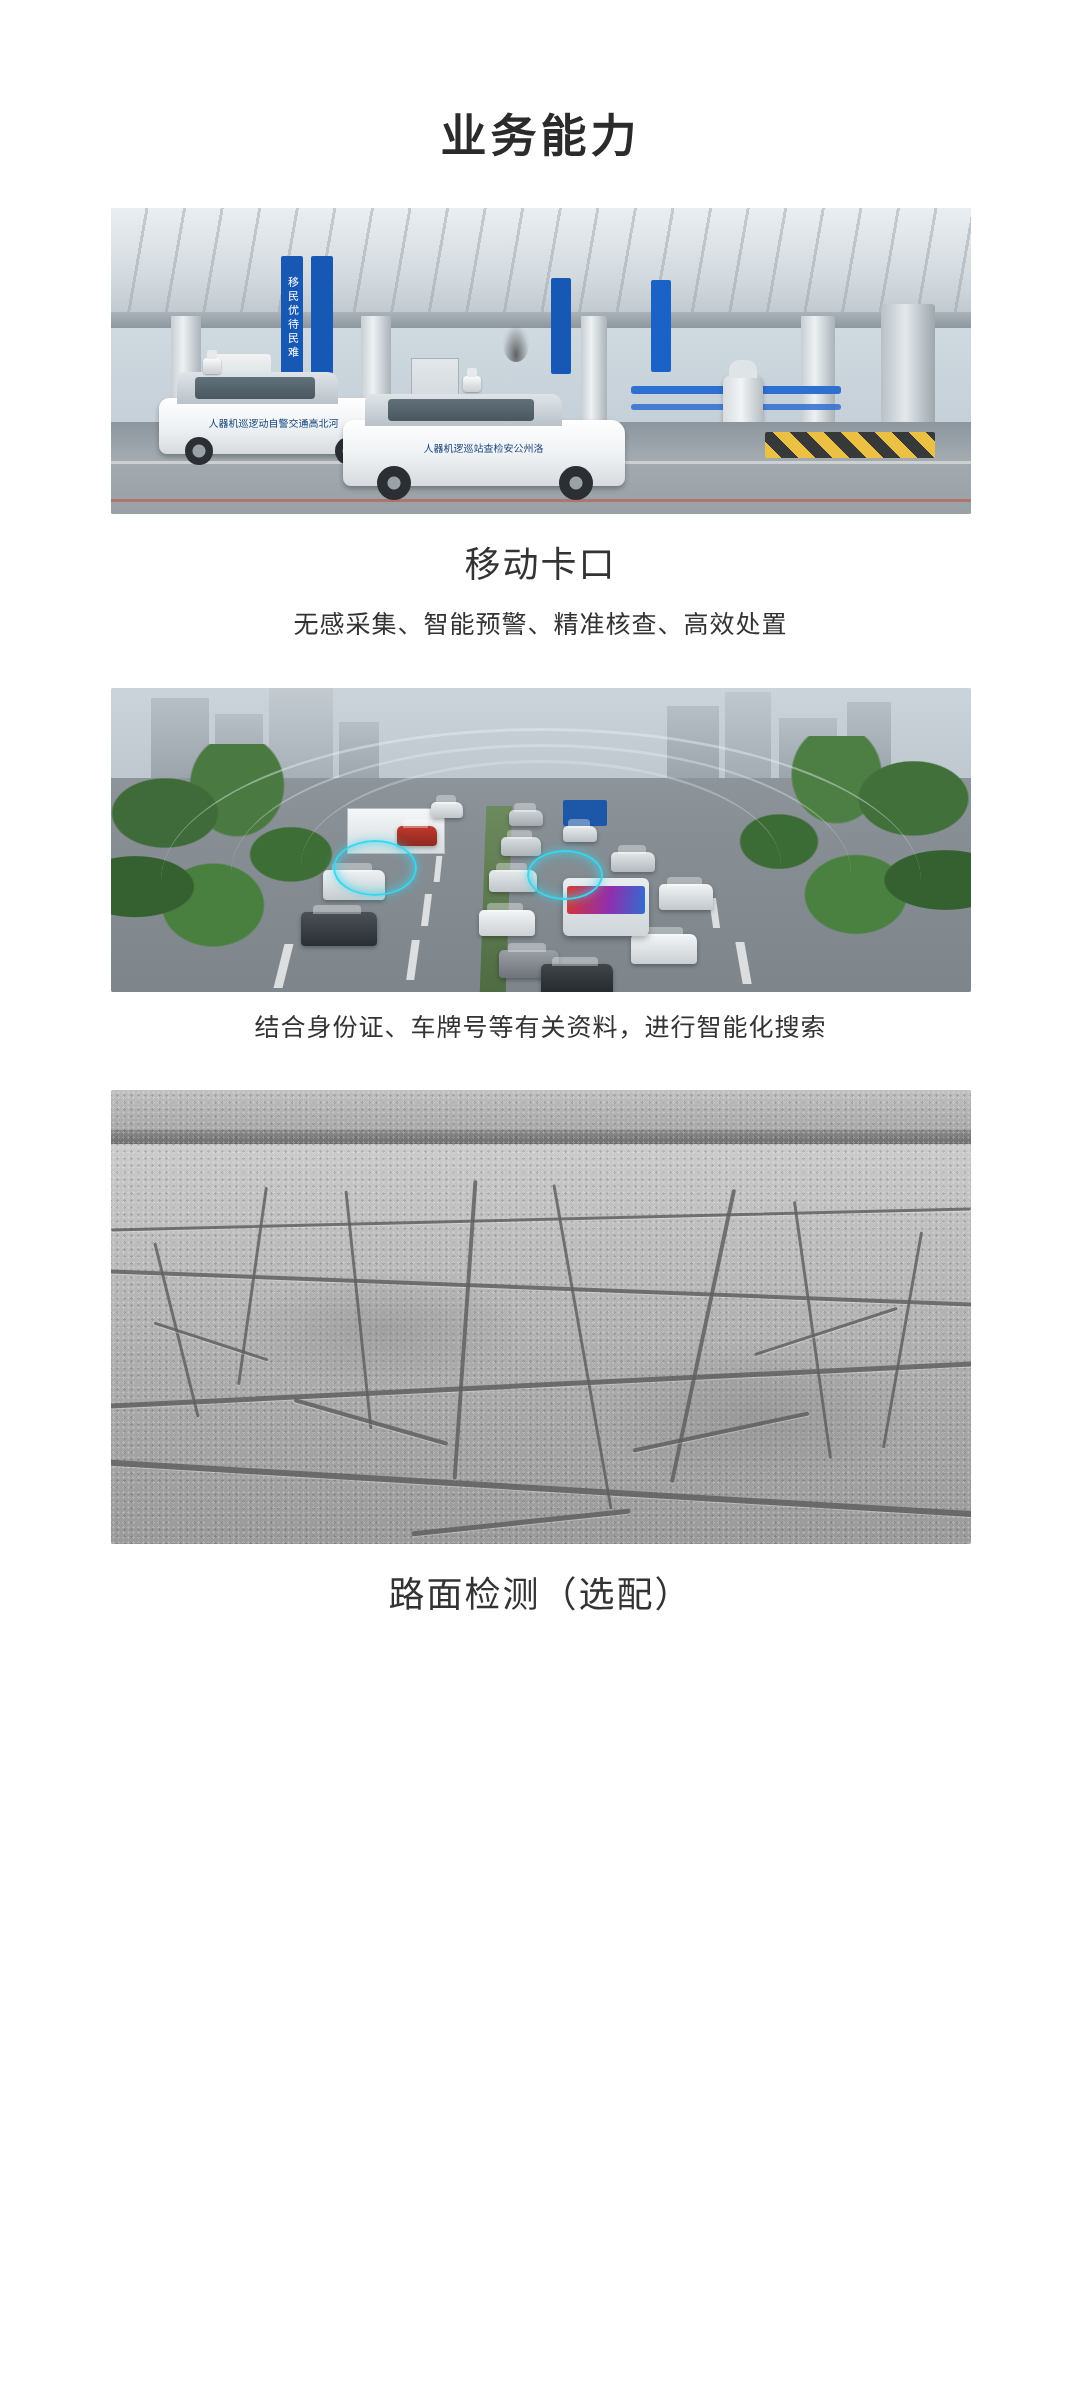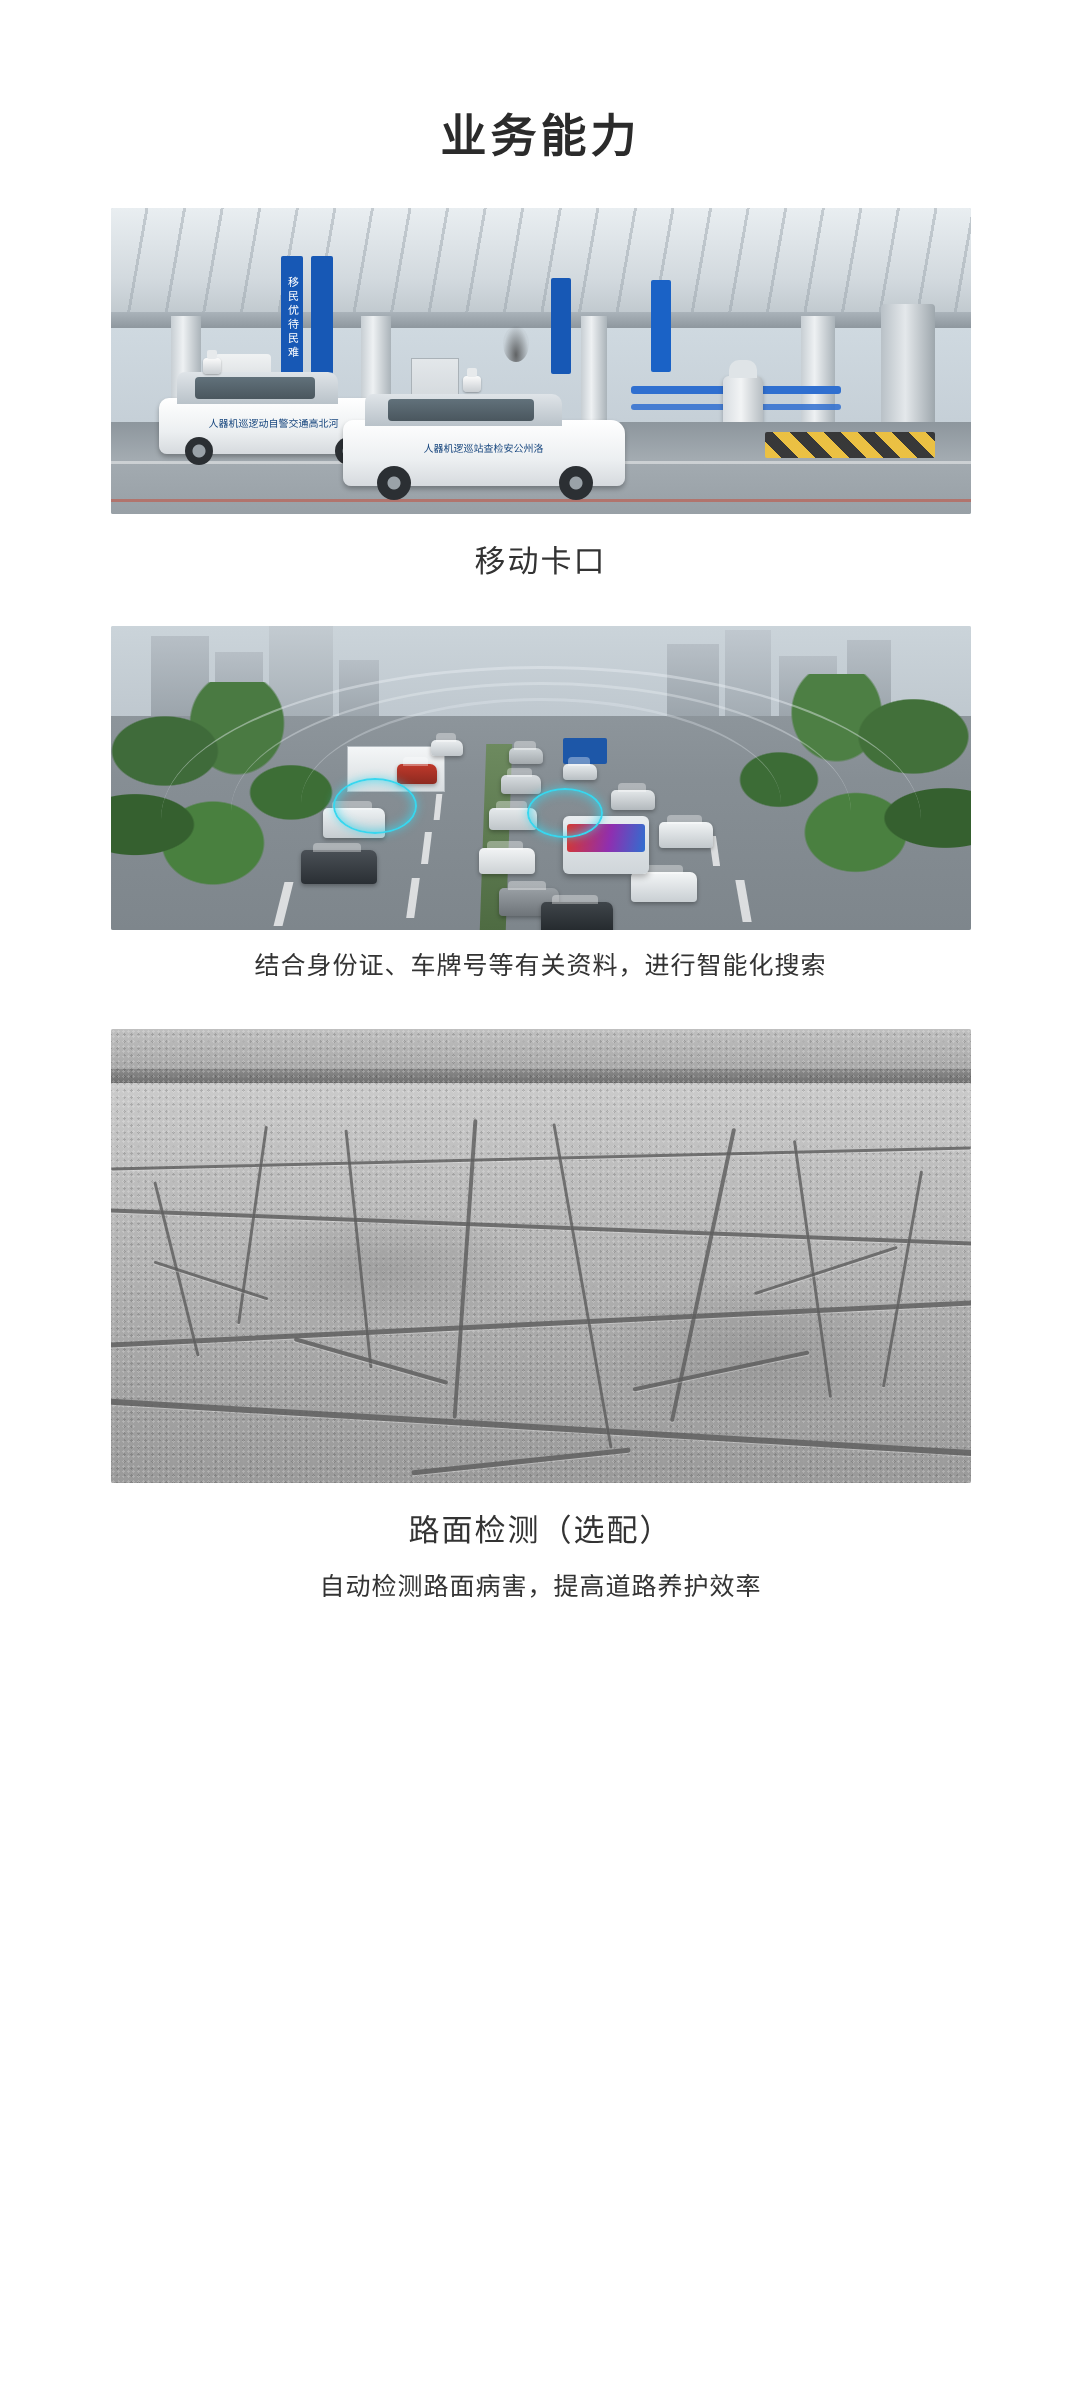--- a/index.html
+++ b/index.html
@@ -45,21 +45,21 @@
     position: relative;
     overflow: hidden;
     border-radius: 2px;
   }
   .figure.fig-1 { height: 306px; }
   .figure.fig-2 { height: 304px; }
   .figure.fig-3 { height: 454px; }
 
   .caption-title {
     text-align: center;
-    font-size: 31px;
+    font-size: 36px;
     font-weight: 400;
     color: #333333;
     letter-spacing: 2px;
     margin-top: 28px;
     line-height: 1.3;
   }
   .caption-lines {
     text-align: center;
     margin-top: 16px;
   }
@@ -361,20 +361,21 @@
           <div class="lidar" style="left:120px; top:-44px;"></div>
           <div class="txt">人器机逻巡站查检安公州洛</div>
           <div class="wheel" style="left:34px; width:34px; height:34px; bottom:-14px;"></div>
           <div class="wheel" style="right:32px; width:34px; height:34px; bottom:-14px;"></div>
         </div>
       </div>
     </div>
 
     <div class="caption-title">移动卡口</div>
     <div class="caption-lines">
+      <div class="caption-line">无感采集、智能预警、精准核查、高效处置</div>
     </div>
   </section>
 
   <section class="section">
 
     <div class="figure fig-2">
       <div class="scene2">
         <div class="s2-sky"></div>
         <div class="s2-bldg s2-b1"></div>
         <div class="s2-bldg s2-b2"></div>
@@ -463,18 +464,15 @@
 
         <div class="s3-crack" style="left:180px; top:330px; width:160px; height:4px; transform:rotate(16deg);"></div>
         <div class="s3-crack" style="left:520px; top:340px; width:180px; height:4px; transform:rotate(-12deg);"></div>
         <div class="s3-crack" style="left:300px; top:430px; width:220px; height:5px; transform:rotate(-6deg);"></div>
         <div class="s3-crack" style="left:40px; top:250px; width:120px; height:3px; transform:rotate(18deg);"></div>
         <div class="s3-crack" style="left:640px; top:240px; width:150px; height:3px; transform:rotate(-18deg);"></div>
       </div>
     </div>
 
     <div class="caption-title">路面检测（选配）</div>
-    <div class="caption-lines">
-      <div class="caption-line">自动检测路面病害，提高道路养护效率</div>
-    </div>
   </section>
 
 </div>
 
 </body></html>

